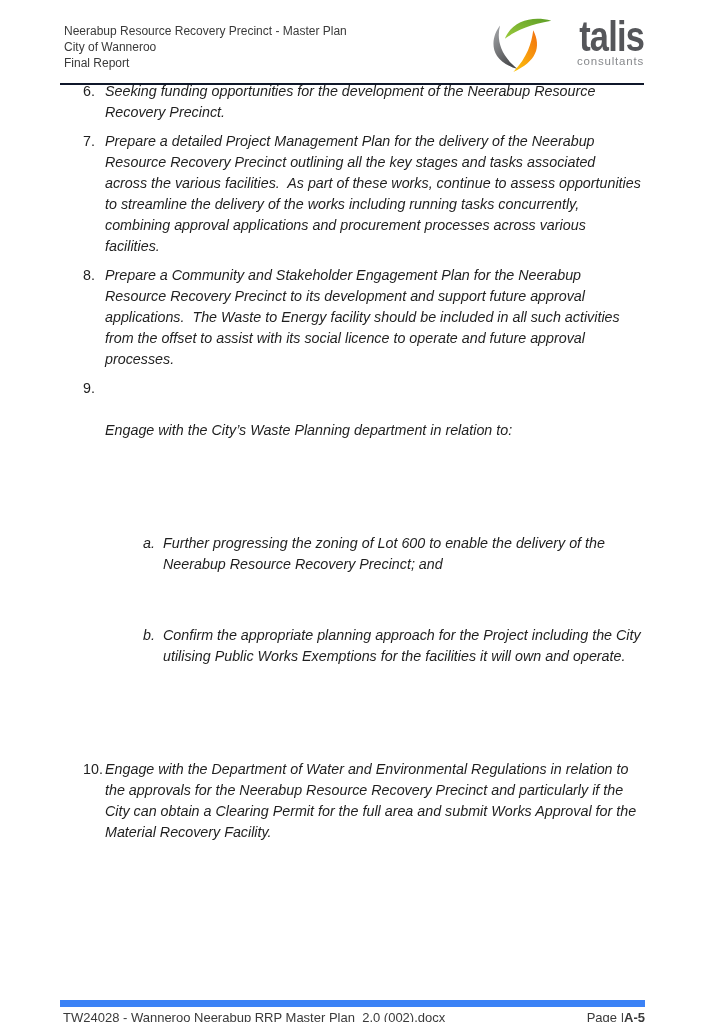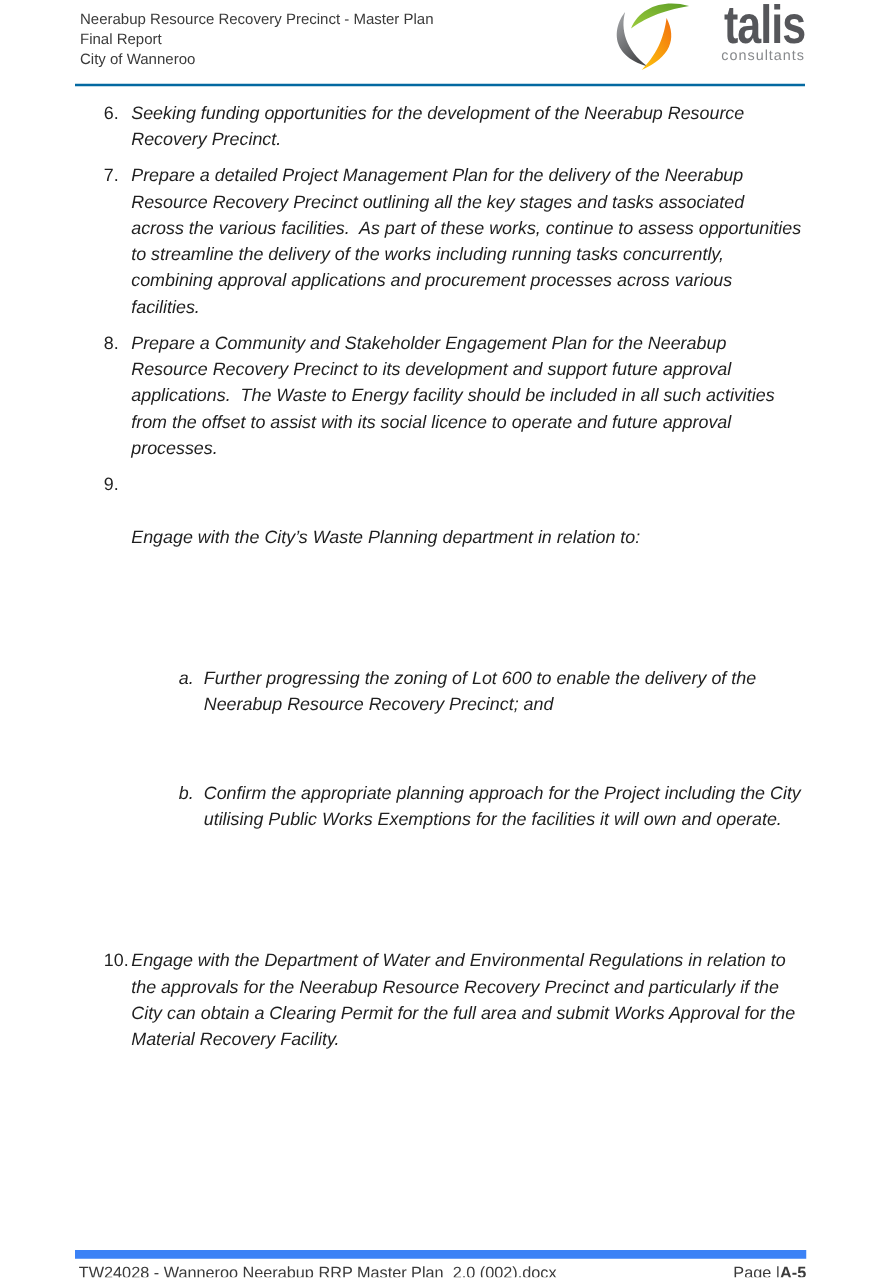--- a/index.html
+++ b/index.html
@@ -11,23 +11,23 @@
   }
   .page {
     position:relative;
     width:705px; height:1022px;
     background:#ffffff;
     overflow:hidden;
   }
 
   
   .header {
-    position:absolute; left:60px; top:0;
+    position:absolute; left:60px; top:16px;
     width:584px; height:69px;
-    border-bottom:2px solid #0369a1;
+    border-bottom:2px solid #0f172a;
   }
   .header-text {
     position:absolute; left:4px; top:7px;
     font-size:12px; line-height:16px; color:#3a3a3a;
   }
   .logo {
     position:absolute; right:0; top:2px;
     display:flex; align-items:flex-start;
   }
   .logo-icon svg { display:block; }
@@ -77,22 +77,22 @@
   .page-number { font-weight:bold; }
 </style>
 </head>
 <body>
 
 <div class="page">
 
   <div class="header">
     <div class="header-text">
       <div>Neerabup Resource Recovery Precinct - Master Plan</div>
+      <div>City of Wanneroo</div>
       <div>Final Report</div>
-      <div>City of Wanneroo</div>
     </div>
     <div class="logo">
       <span class="logo-icon">
         <svg width="72" height="54" viewBox="0 0 76 57" aria-hidden="true">
           <defs>
             <linearGradient id="g-gray" x1="0" y1="0" x2="0.6" y2="1">
               <stop offset="0" stop-color="#a8aaad"></stop>
                 <stop offset="1" stop-color="#47484a"></stop>
             </linearGradient>
             <linearGradient id="g-green" x1="0" y1="1" x2="1" y2="0">

